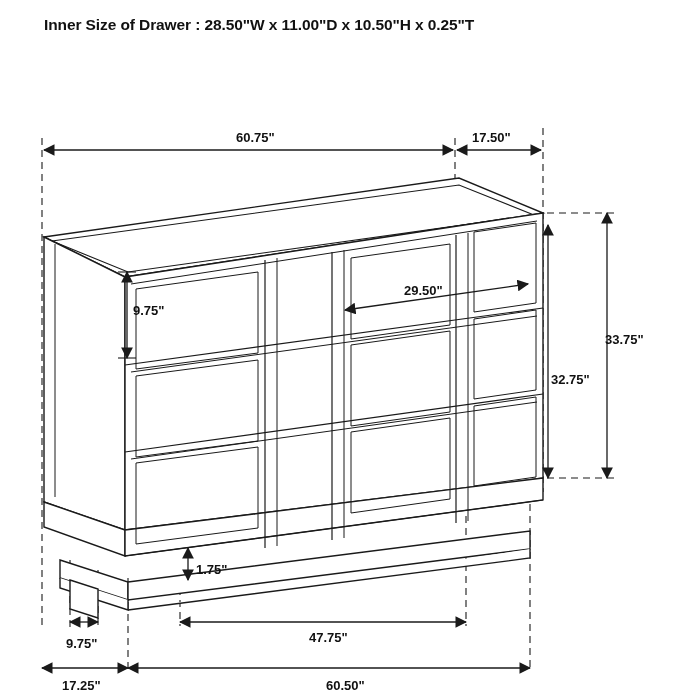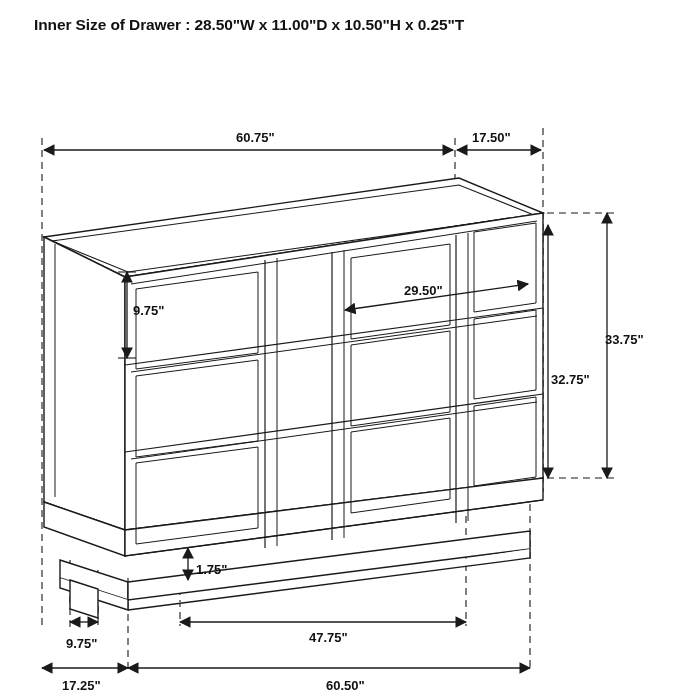--- a/index.html
+++ b/index.html
@@ -10,21 +10,21 @@
   #root {
     position: relative;
     width: 700px;
     height: 700px;
     background: #ffffff;
     font-family: "Liberation Sans", sans-serif;
     overflow: hidden;
   }
   #title {
     position: absolute;
-    left: 34px;
+    left: 44px;
     top: 16px;
     font-size: 15.5px;
     font-weight: bold;
     color: #111111;
     letter-spacing: -0.1px;
     white-space: nowrap;
     text-align: right;
   }
   #canvas {
     position: absolute;

